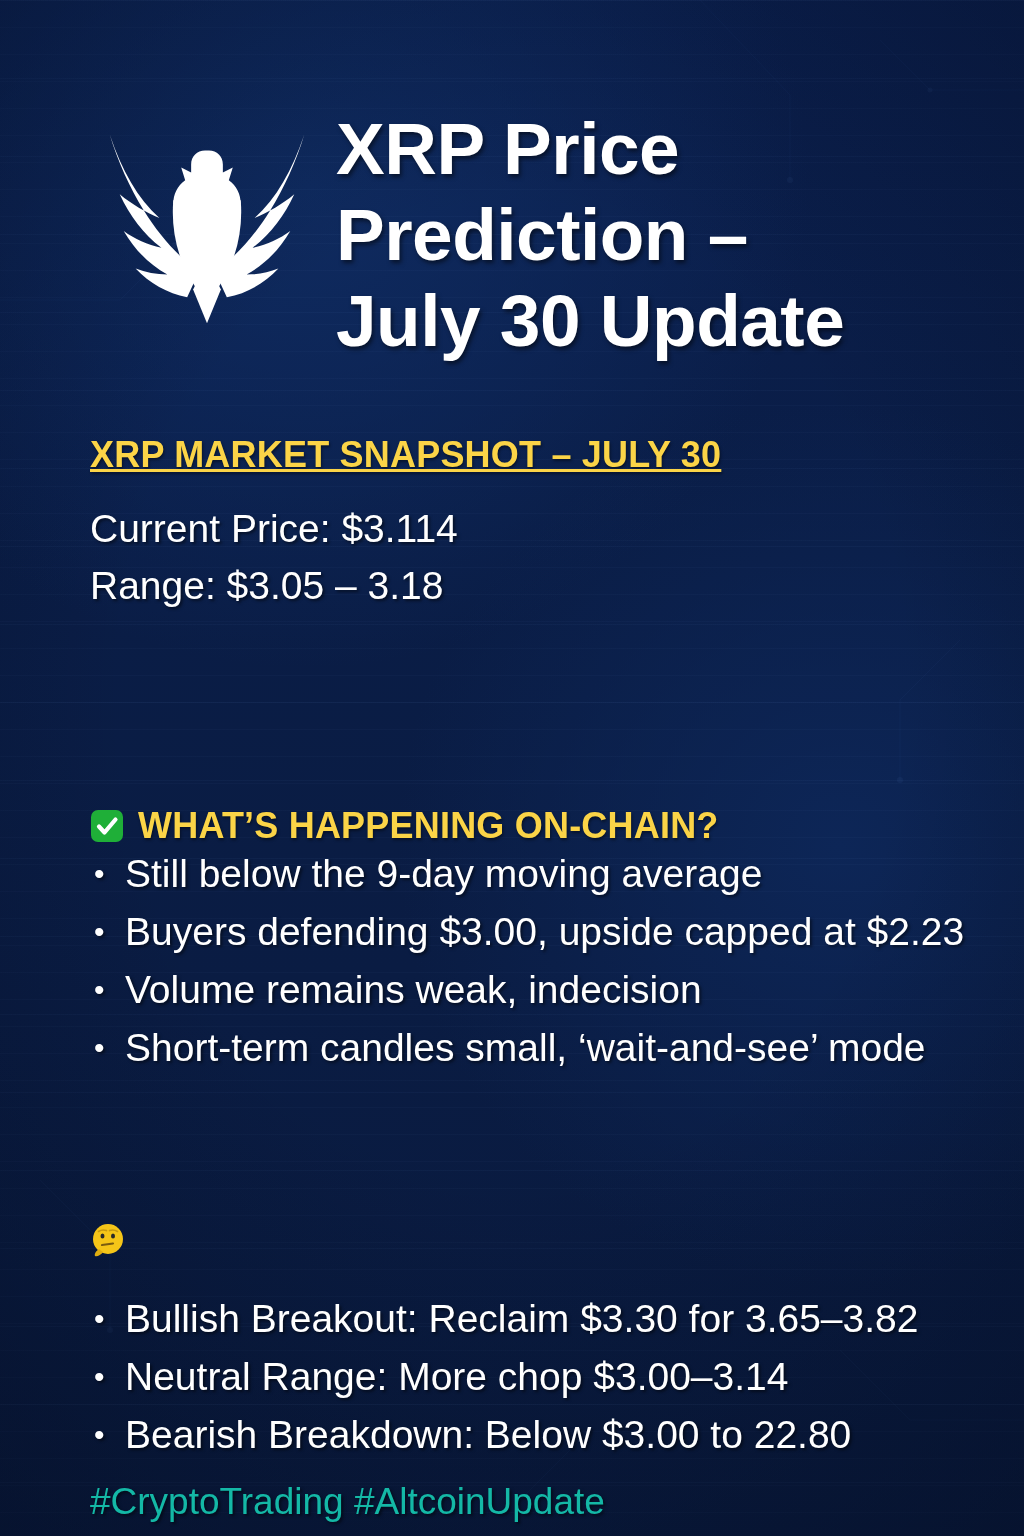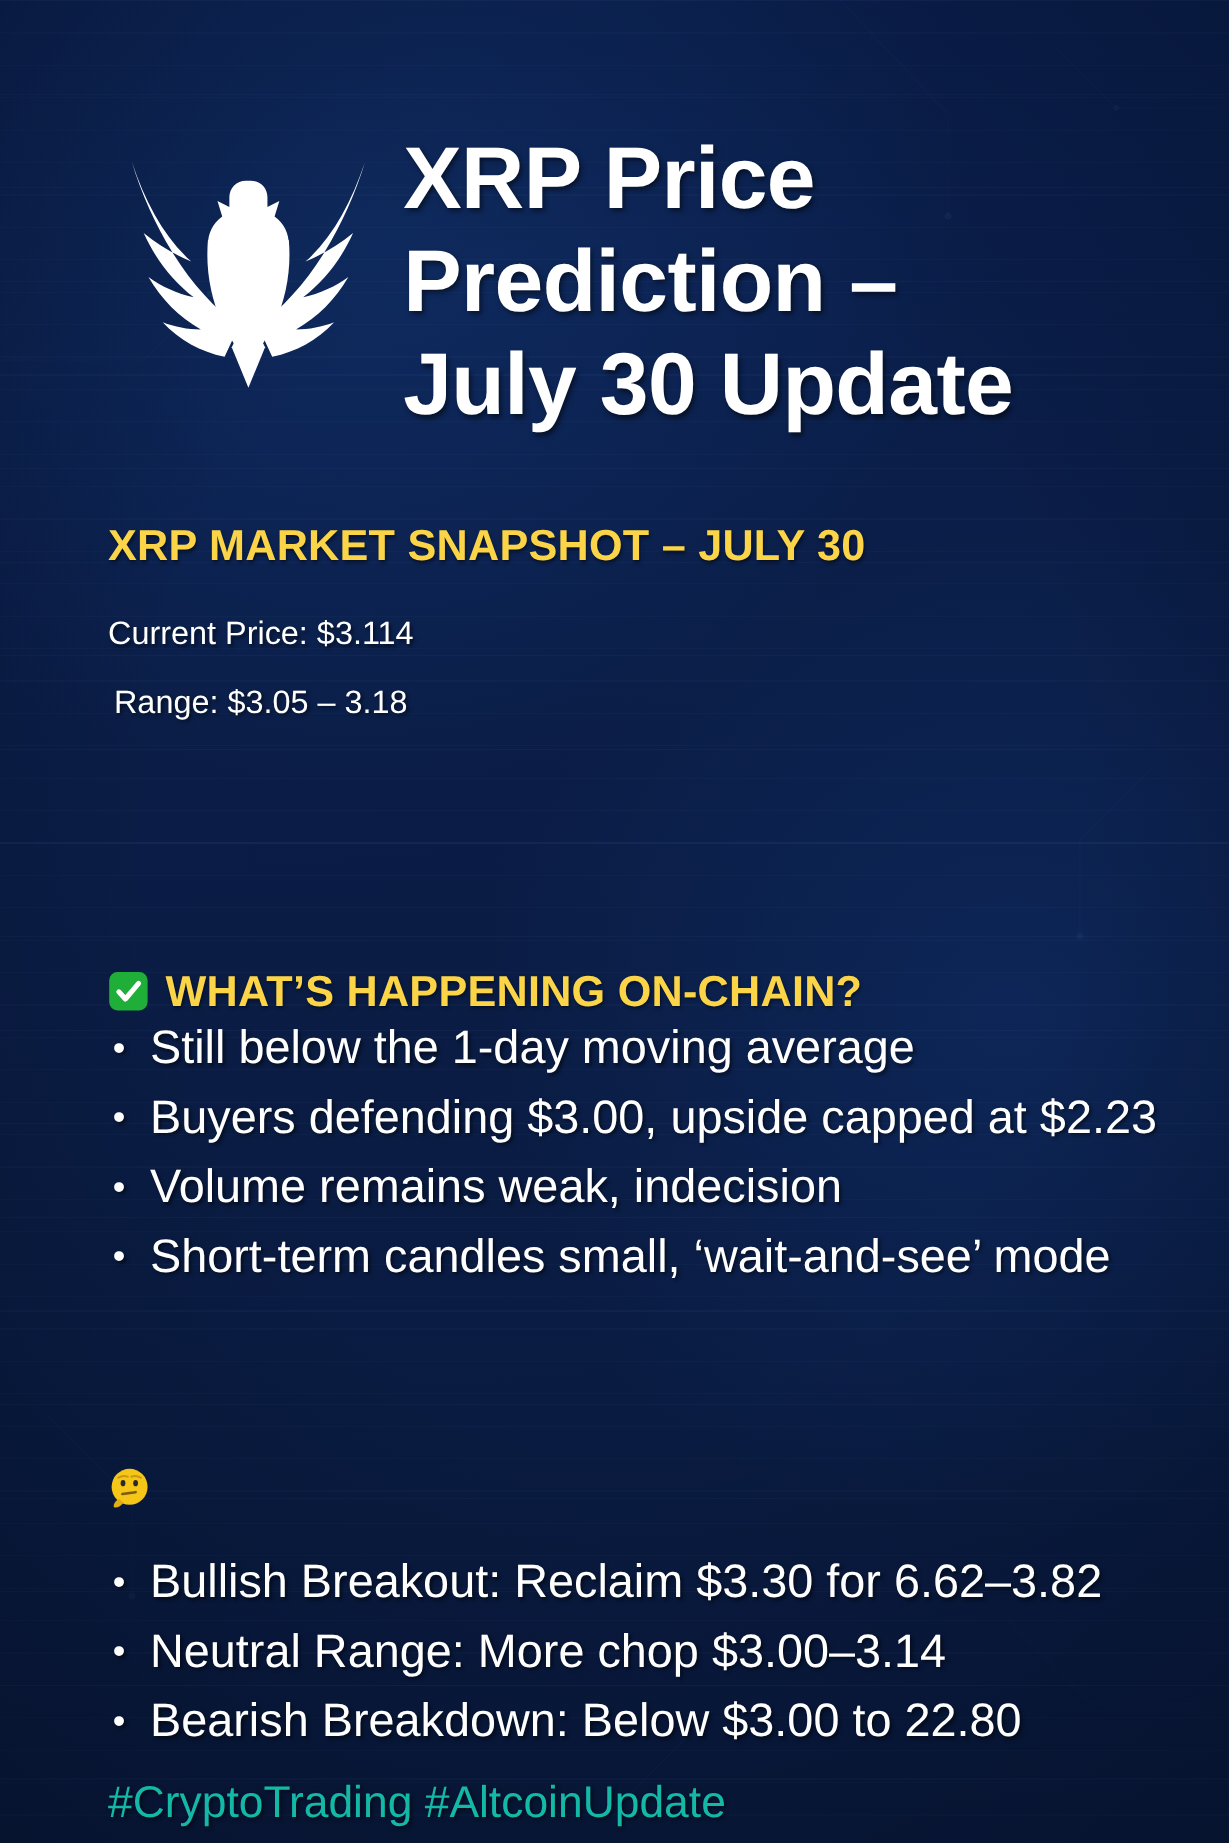--- a/index.html
+++ b/index.html
@@ -121,26 +121,25 @@
     display: inline-block;
   }
   .emoji svg { display: block; }
 
   .lines {
     position: absolute;
     left: 90px;
     color: #ffffff;
   }
   .line {
-    font-size: 27px;
+    font-size: 39px;
     line-height: 57px;
     color: #ffffff;
     text-shadow: 2px 2px 3px rgba(0,0,0,.5);
     white-space: nowrap;
-    text-align: center;
   }
 
   .bullets {
     position: absolute;
     left: 90px;
     width: 920px;
   }
   .bullet {
     display: flex;
     font-size: 39px;
@@ -164,21 +163,21 @@
     position: absolute;
     left: 90px;
     font-size: 37px;
     line-height: 48px;
     color: #14b8a6;
     text-shadow: 2px 2px 3px rgba(0,0,0,.5);
     white-space: nowrap;
   }
 
   
-  #snapshot-head { top: 434px; }
+  #snapshot-head { top: 434px; text-decoration: underline; }
   #snapshot-lines { top: 500px; }
   #onchain-head  { top: 805px; }
   #onchain-bullets { top: 845px; }
   #scenarios-head { top: 1222px; }
   #scenarios-bullets { top: 1290px; }
   #hashtags { top: 1478px; }
 </style>
 </head>
 <body>
 
@@ -254,21 +253,21 @@
       <svg width="34" height="34" viewBox="0 0 34 34" xmlns="http://www.w3.org/2000/svg">
         <rect x="1" y="1" width="32" height="32" rx="7" fill="#1FAF38"></rect>
         <path d="M9 17.5 L14.5 23.5 L25.5 10.5" stroke="#ffffff" stroke-width="4.2" fill="none" stroke-linecap="round" stroke-linejoin="round"></path>
       </svg>
     </span>
     <span>WHAT’S HAPPENING ON-CHAIN?</span>
   </div>
   <div class="bullets" id="onchain-bullets">
     <div class="bullet">
       <span class="dot">•</span>
-      <span class="btext">Still below the 1-day moving average</span>
+      <span class="btext">Still below the 9-day moving average</span>
     </div>
     <div class="bullet">
       <span class="dot">•</span>
       <span class="btext">Buyers defending $3.00, upside capped at $2.23</span>
     </div>
     <div class="bullet">
       <span class="dot">•</span>
       <span class="btext">Volume remains weak, indecision</span>
     </div>
     <div class="bullet">
@@ -286,21 +285,21 @@
         <ellipse cx="23" cy="14" rx="2" ry="2.6" fill="#2a2a2a"></ellipse>
         <path d="M12 23 L23 21.5" stroke="#7a5c10" stroke-width="2.2" stroke-linecap="round" fill="none"></path>
         <path d="M8.5 9.5 C11 7.8 14 7.6 16.5 8.6" stroke="#C79A10" stroke-width="1.6" fill="none" stroke-linecap="round"></path>
         <path d="M27.5 9.5 C25 7.8 22 7.6 19.5 8.6" stroke="#C79A10" stroke-width="1.6" fill="none" stroke-linecap="round"></path>
       </svg>
     </span>
   </div>
   <div class="bullets" id="scenarios-bullets">
     <div class="bullet">
       <span class="dot">•</span>
-      <span class="btext">Bullish Breakout: Reclaim $3.30 for 6.62–3.82</span>
+      <span class="btext">Bullish Breakout: Reclaim $3.30 for 3.65–3.82</span>
     </div>
     <div class="bullet">
       <span class="dot">•</span>
       <span class="btext">Neutral Range: More chop $3.00–3.14</span>
     </div>
     <div class="bullet">
       <span class="dot">•</span>
       <span class="btext">Bearish Breakdown: Below $3.00 to 22.80</span>
     </div>
   </div>

